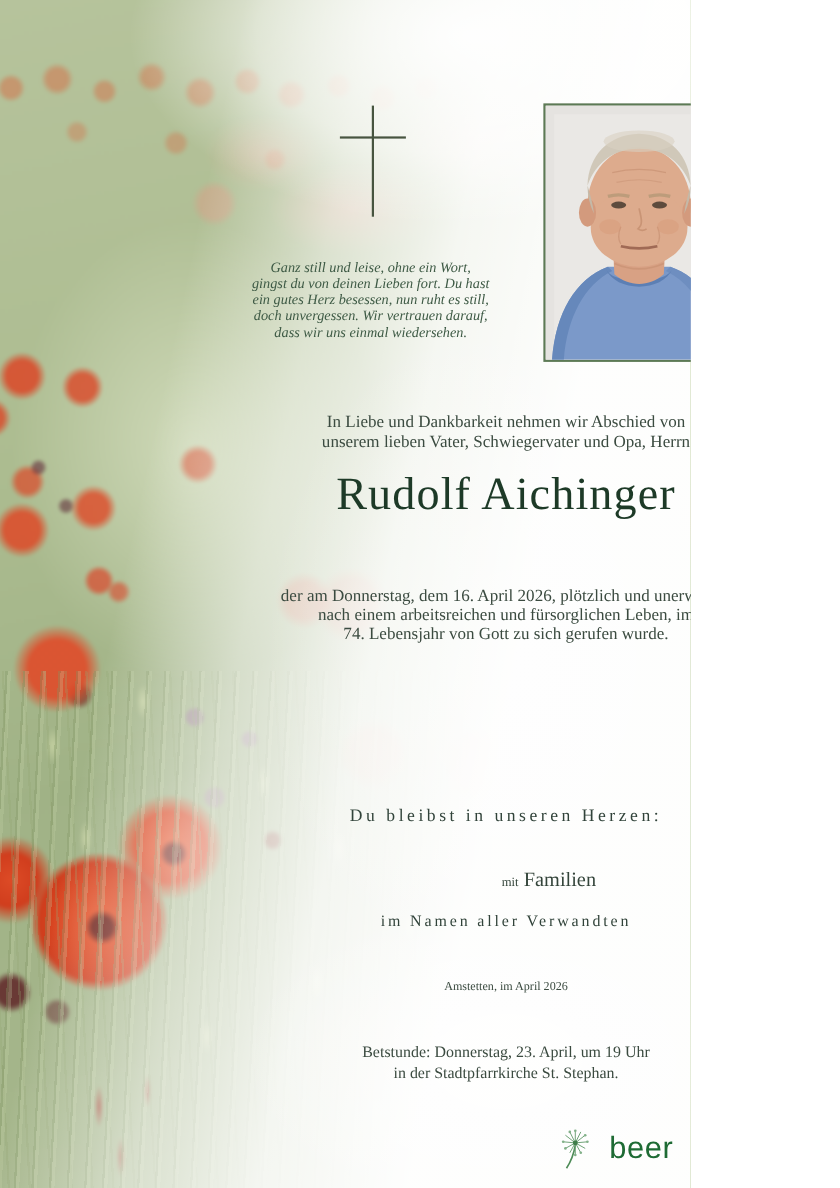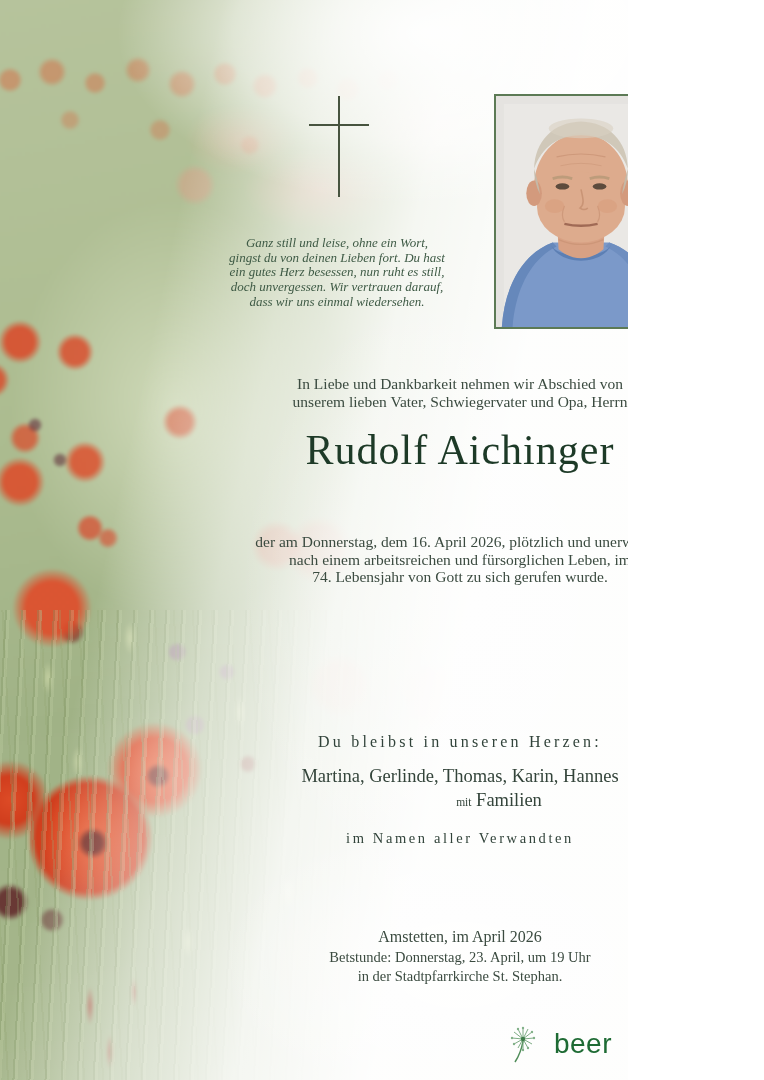--- a/index.html
+++ b/index.html
@@ -125,21 +125,21 @@
   .intro{top:375px; font-size:15.5px; line-height:18px;}
   .name{top:426px; font-size:42px; color:#1d3a27; letter-spacing:1px; font-weight:normal; margin:0;}
   .death{top:485px; font-size:15.5px; line-height:17.5px;margin-top:48px;}
   .service{top:576px; font-size:15.5px; line-height:17px;}
   .farewell{top:648px; font-size:15.5px; line-height:17.5px;}
   .hearts{top:733px; font-size:16px; letter-spacing:3.2px; color:#31433a;}
   .mourners{top:766px; font-size:18.5px; color:#33443a;}
   .mitfam{top:790px; font-size:18.5px; color:#33443a;padding-left:39px;}
   .mitfam .mit{font-size:11.5px;}
   .relatives{top:830px; font-size:14.5px; letter-spacing:2.6px; color:#31433a;font-family:Liberation Serif, serif;}
-  .place{top:928px; font-size:16px;}
+  .place{top:891px; font-size:11px;}
   .prayer{top:948px; font-size:14.5px; line-height:18.5px;}
   .photo{
     position:absolute; left:494px; top:94px; width:174px; height:235px;
     border:2px solid #5c7a55; background:#e9e7e4; box-sizing:border-box; z-index:5;
   }
   .photo svg{display:block; width:100%; height:100%;}
   .logo{
     position:absolute; top:1024px; right:16px; z-index:5;
     display:flex; align-items:center; gap:1px;
   }
@@ -219,21 +219,20 @@
   <h1 class="txt name">Rudolf Aichinger</h1>
 
   <div class="txt death">der am Donnerstag, dem 16. April 2026, plötzlich und unerwartet,
 nach einem arbeitsreichen und fürsorglichen Leben, im
 74. Lebensjahr von Gott zu sich gerufen wurde.</div>
 
 
 
   <div class="txt hearts">Du bleibst in unseren Herzen:</div>
 
-  <div class="txt mourners">Martina, Gerlinde, Thomas, Karin, Hannes</div>
 
   <div class="txt mitfam"><span class="mit">mit</span> <span>Familien</span></div>
 
   <div class="txt relatives">im Namen aller Verwandten</div>
 
   <div class="txt place">Amstetten, im April 2026</div>
 
   <div class="txt prayer">Betstunde: Donnerstag, 23. April, um 19 Uhr
 in der Stadtpfarrkirche St. Stephan.</div>
 

